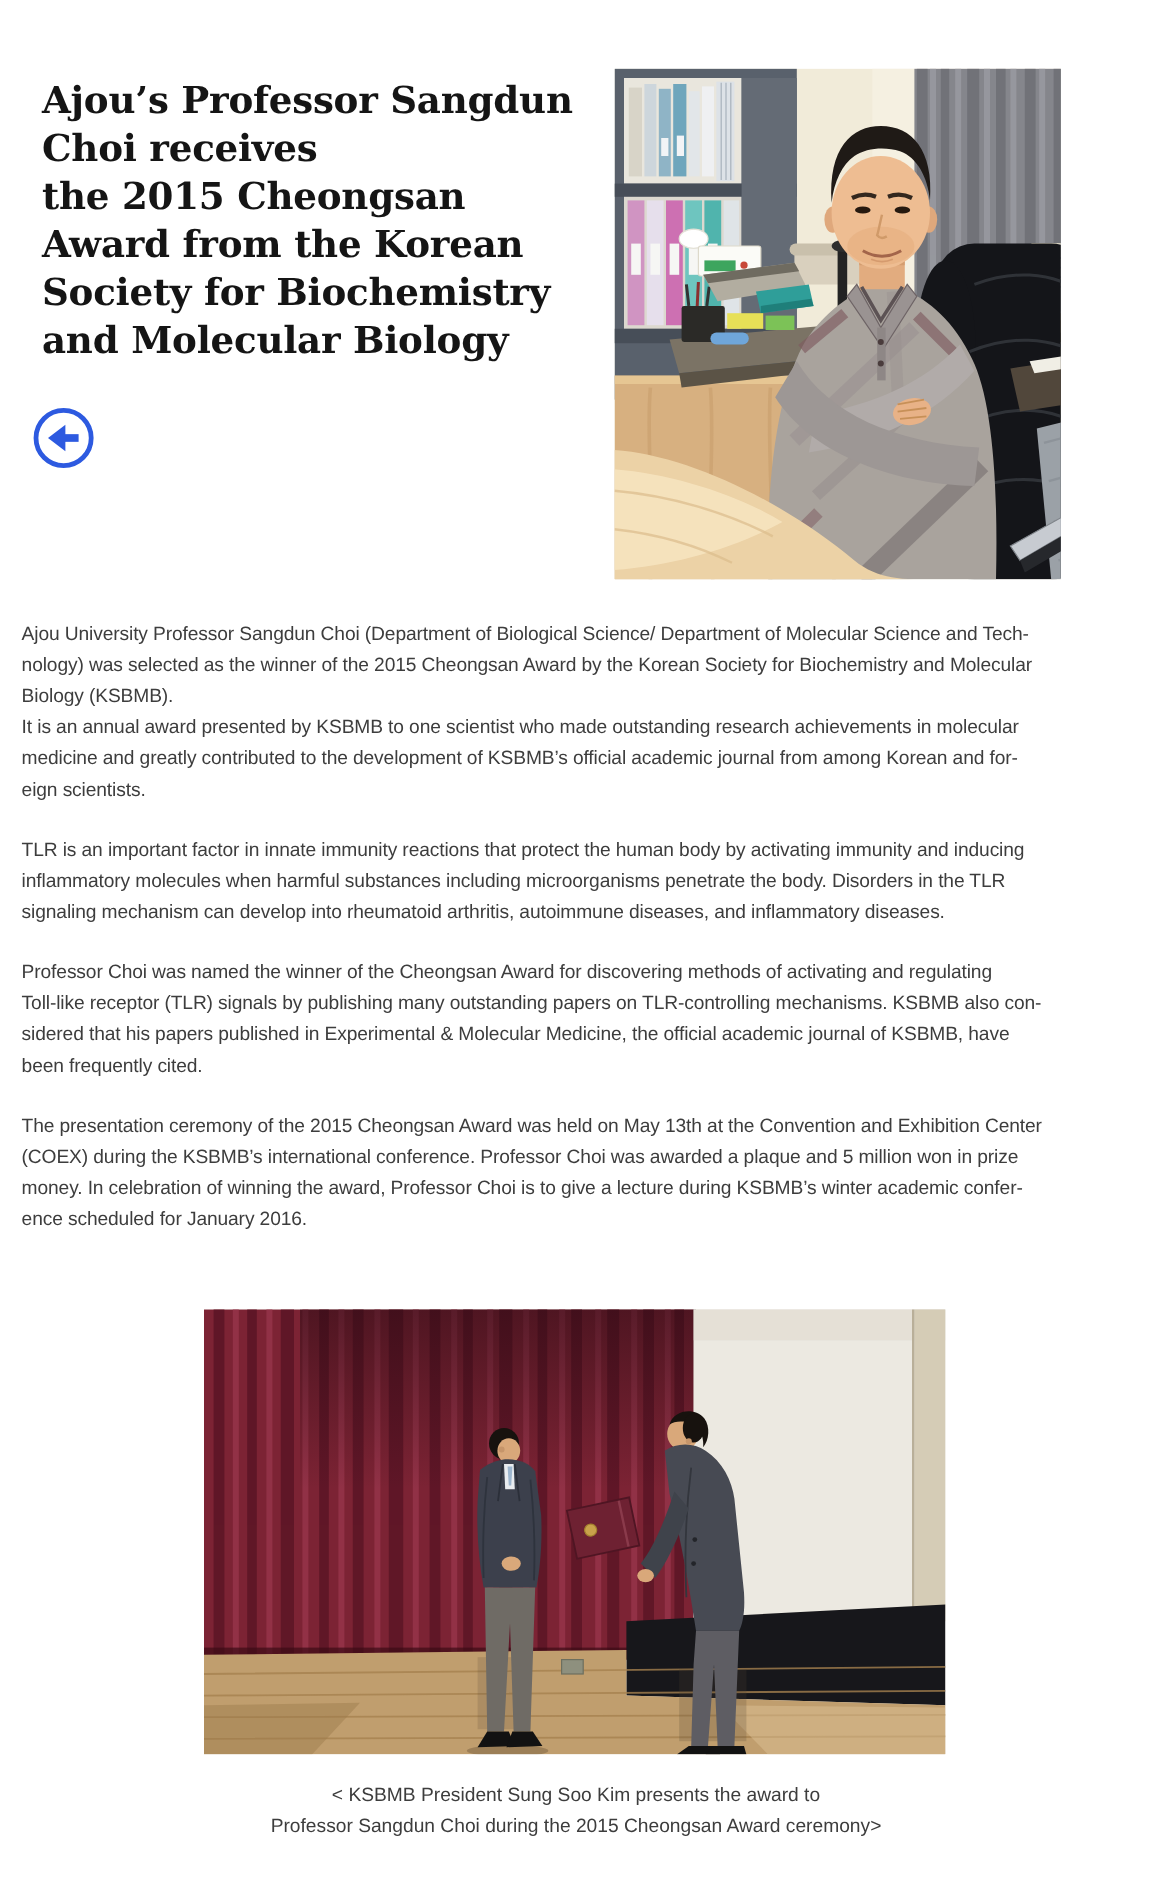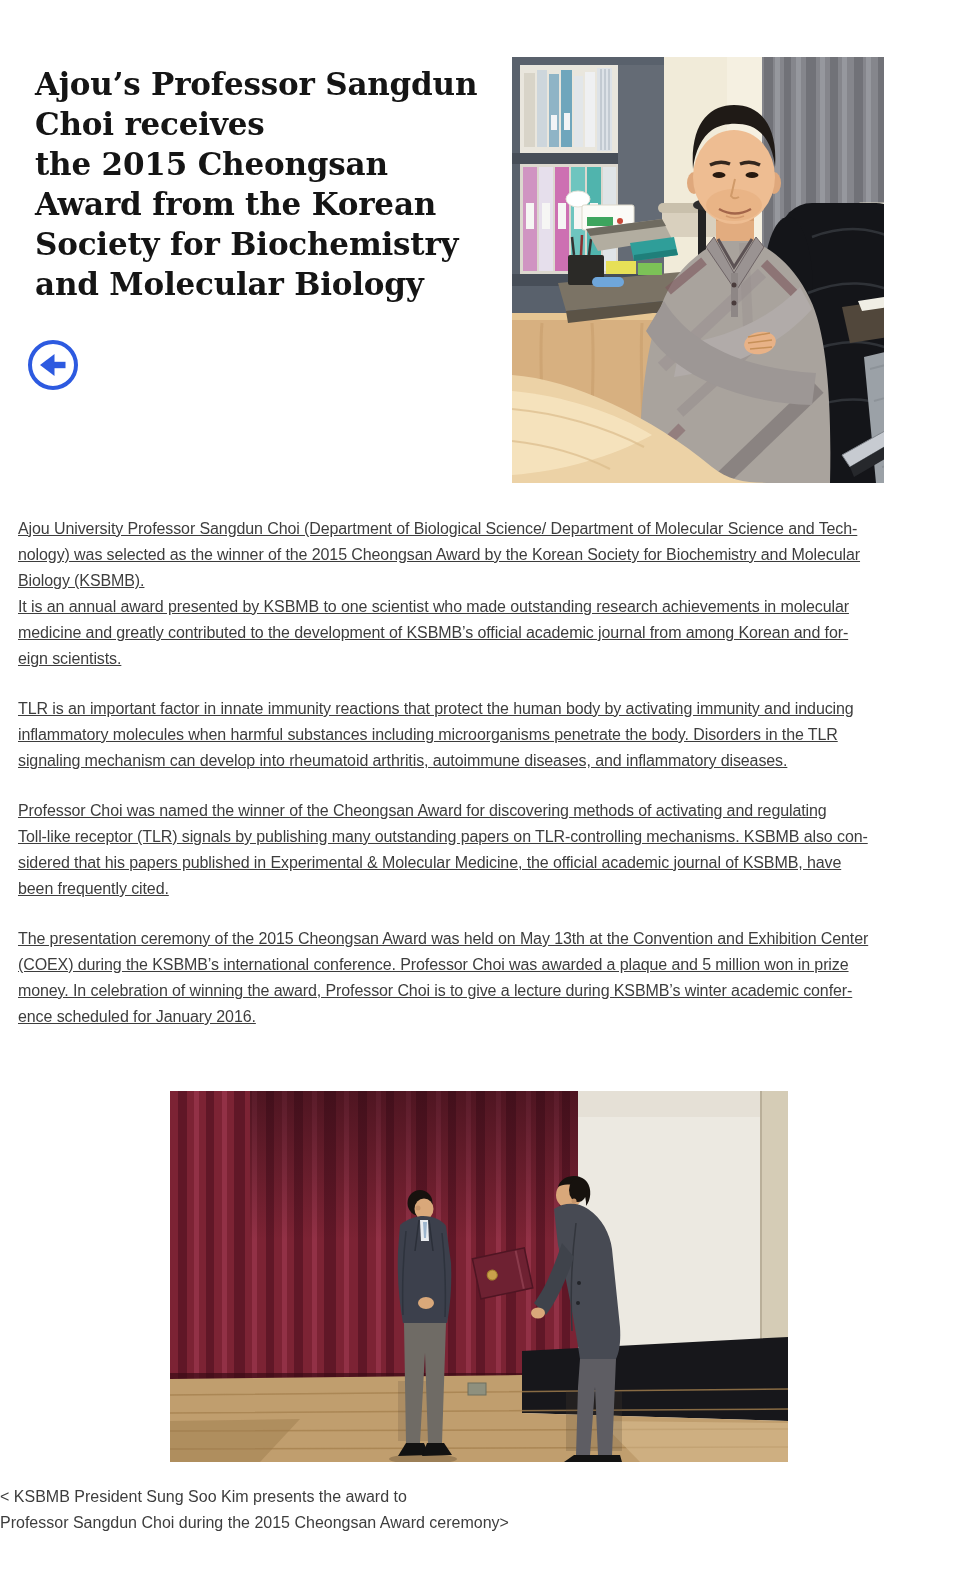--- a/index.html
+++ b/index.html
@@ -19,24 +19,24 @@
   }
   .back-btn svg{display:block;}
   figure.photo{position:absolute;margin:0;padding:0;overflow:hidden;}
   figure.photo svg{display:block;}
   .photo-professor{left:512px;top:57px;width:427px;height:426px;}
   .photo-ceremony{left:170px;top:1091px;width:618px;height:371px;}
   .article{
     position:absolute;left:18px;top:516px;width:930px;
     color:#3d3d3d;font-size:16px;line-height:26px;letter-spacing:-0.1px;
   }
-  .article p{margin:0 0 24px 0;white-space:pre;text-decoration:underline;}
+  .article p{margin:0 0 24px 0;white-space:pre;}
   .photo-caption{
     position:absolute;left:0;top:1484px;width:960px;margin:0;
-    text-align:left;color:#3d3d3d;font-size:16px;line-height:26px;
+    text-align:center;color:#3d3d3d;font-size:16px;line-height:26px;
     white-space:pre-line;
   }
 </style>
 </head>
 <body>
 
 <div class="page">
 
   <h1 class="page-title">Ajou’s Professor Sangdun
 Choi receives

